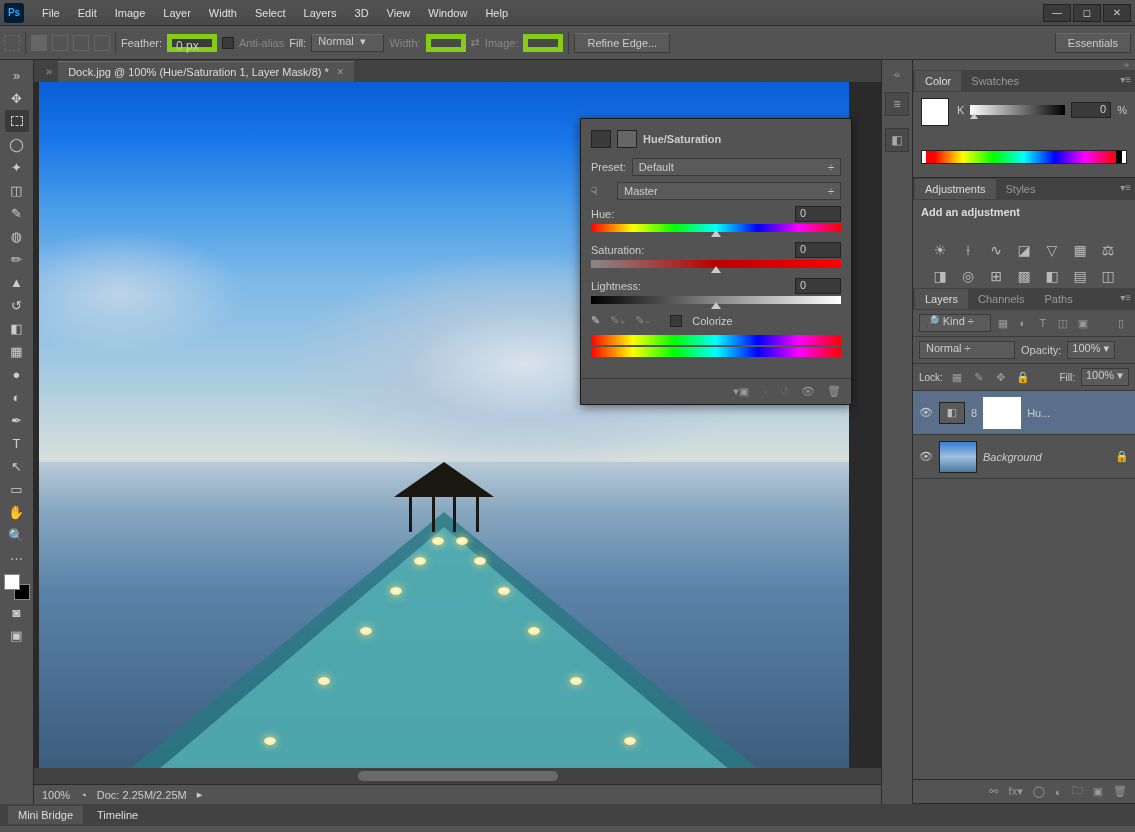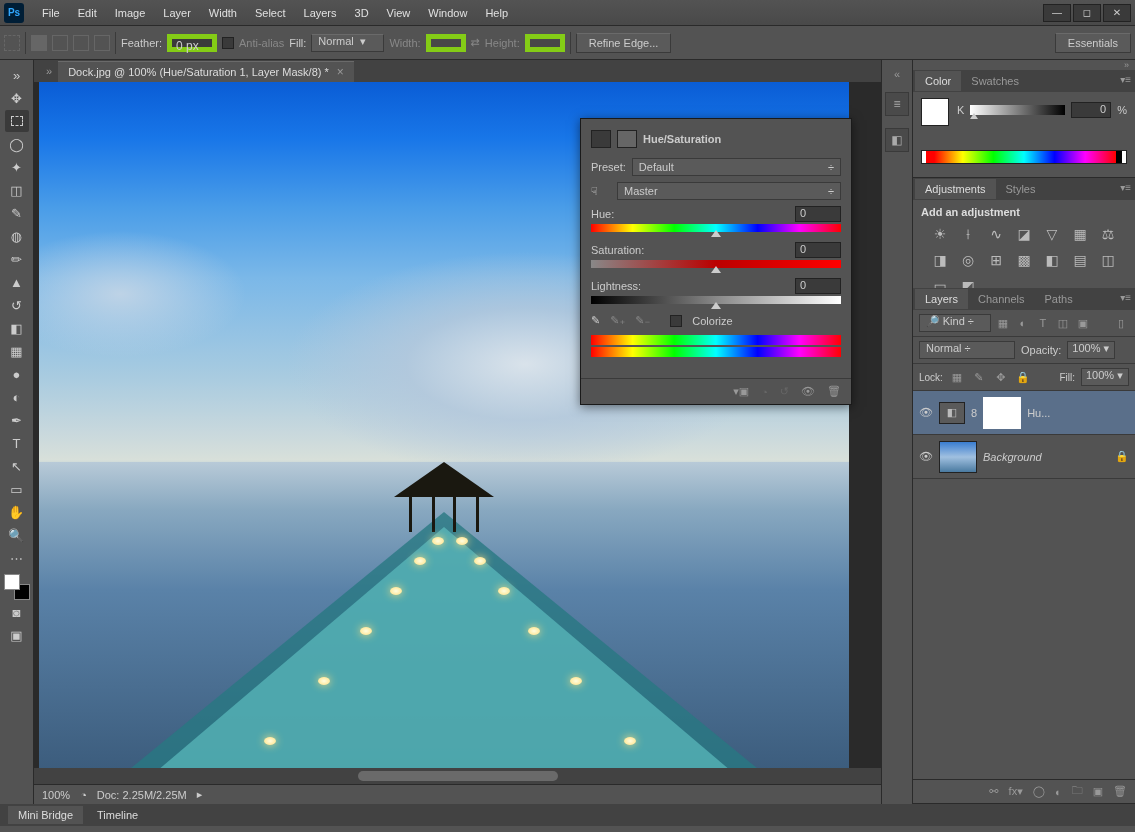--- a/index.html
+++ b/index.html
@@ -55,21 +55,21 @@
 .panel-tab.active { background:#535353; color:#ddd;}
 .panel-menu { position:absolute; right:4px; top:4px; color:#999; font-size:10px;}
 .panel-body { padding:6px 8px; background:#535353;}
 .color-panel { height:108px;}
 .swatch-box { width:28px; height:28px; background:#fff; border:1px solid #222; float:left; margin-right:8px;}
 .k-slider { display:flex; align-items:center; gap:6px; margin-top:4px;}
 .k-track { flex:1; height:10px; background:linear-gradient(to right,#fff,#000); position:relative;}
 .k-val { width:40px; height:16px; background:#3a3a3a; border:1px solid #222; text-align:right; padding:0 4px; color:#ccc;}
 .spectrum { height:14px; margin-top:32px; background:linear-gradient(to right,#fff 0%,#fff 2%,red 2%,red 6%,#ff0 20%,#0f0 35%,#0ff 50%,#00f 65%,#f0f 80%,red 95%,#000 95%,#000 98%,#fff 98%); border:1px solid #222;}
 .adj-panel { height:110px;}
-.adj-title { font-size:11px; color:#ddd; font-weight:bold; margin-bottom:8px;}
+.adj-title { font-size:11px; color:#ddd; font-weight:bold; margin-bottom:24px;}
 .adj-icons { display:flex; flex-wrap:wrap; gap:10px; padding-left:10px;}
 .adj-icon { width:18px; height:16px; color:#bbb; font-size:14px; display:flex; align-items:center; justify-content:center;}
 .layers-panel { flex:1; display:flex; flex-direction:column;}
 .layers-filter { display:flex; align-items:center; gap:4px; padding:4px 6px; border-bottom:1px solid #3a3a3a;}
 .lf-select { height:18px; background:#5a5a5a; border:1px solid #3a3a3a; padding:0 16px 0 6px; font-size:11px; color:#ccc;}
 .lf-icon { width:16px; height:16px; color:#999; font-size:11px; display:flex; align-items:center; justify-content:center;}
 .layers-opts { display:flex; align-items:center; padding:4px 6px; gap:6px; border-bottom:1px solid #3a3a3a;}
 .layers-lock { display:flex; align-items:center; padding:4px 6px; gap:6px; border-bottom:1px solid #3a3a3a; font-size:10px;}
 .layer-row { display:flex; align-items:center; height:44px; padding:0 6px; gap:6px; border-bottom:1px solid #3a3a3a;}
 .layer-row.active { background:#5a6f8a;}
@@ -133,21 +133,21 @@
   <div class="sep"></div>
   <span>Feather:</span>
   <div class="opt-input">0 px</div>
   <div class="checkbox"></div>
   <span style="color:#888">Anti-alias</span>
   <span>Fill:</span>
   <div class="opt-select"><span>Normal</span> &nbsp;▾</div>
   <span style="color:#888">Width:</span>
   <div class="opt-input" style="width:40px;background:#484848"></div>
   <span style="color:#888">⇄</span>
-  <span style="color:#888">Height:</span>
+  <span style="color:#888">Image:</span>
   <div class="opt-input" style="width:40px;background:#484848"></div>
   <div class="sep"></div>
   <button class="opt-btn">Refine Edge...</button>
   <button class="opt-btn" style="margin-left:auto">Essentials</button>
 </div>
 
 <div class="main">
 
   <div class="toolbox">
     <div class="tool">»</div>

